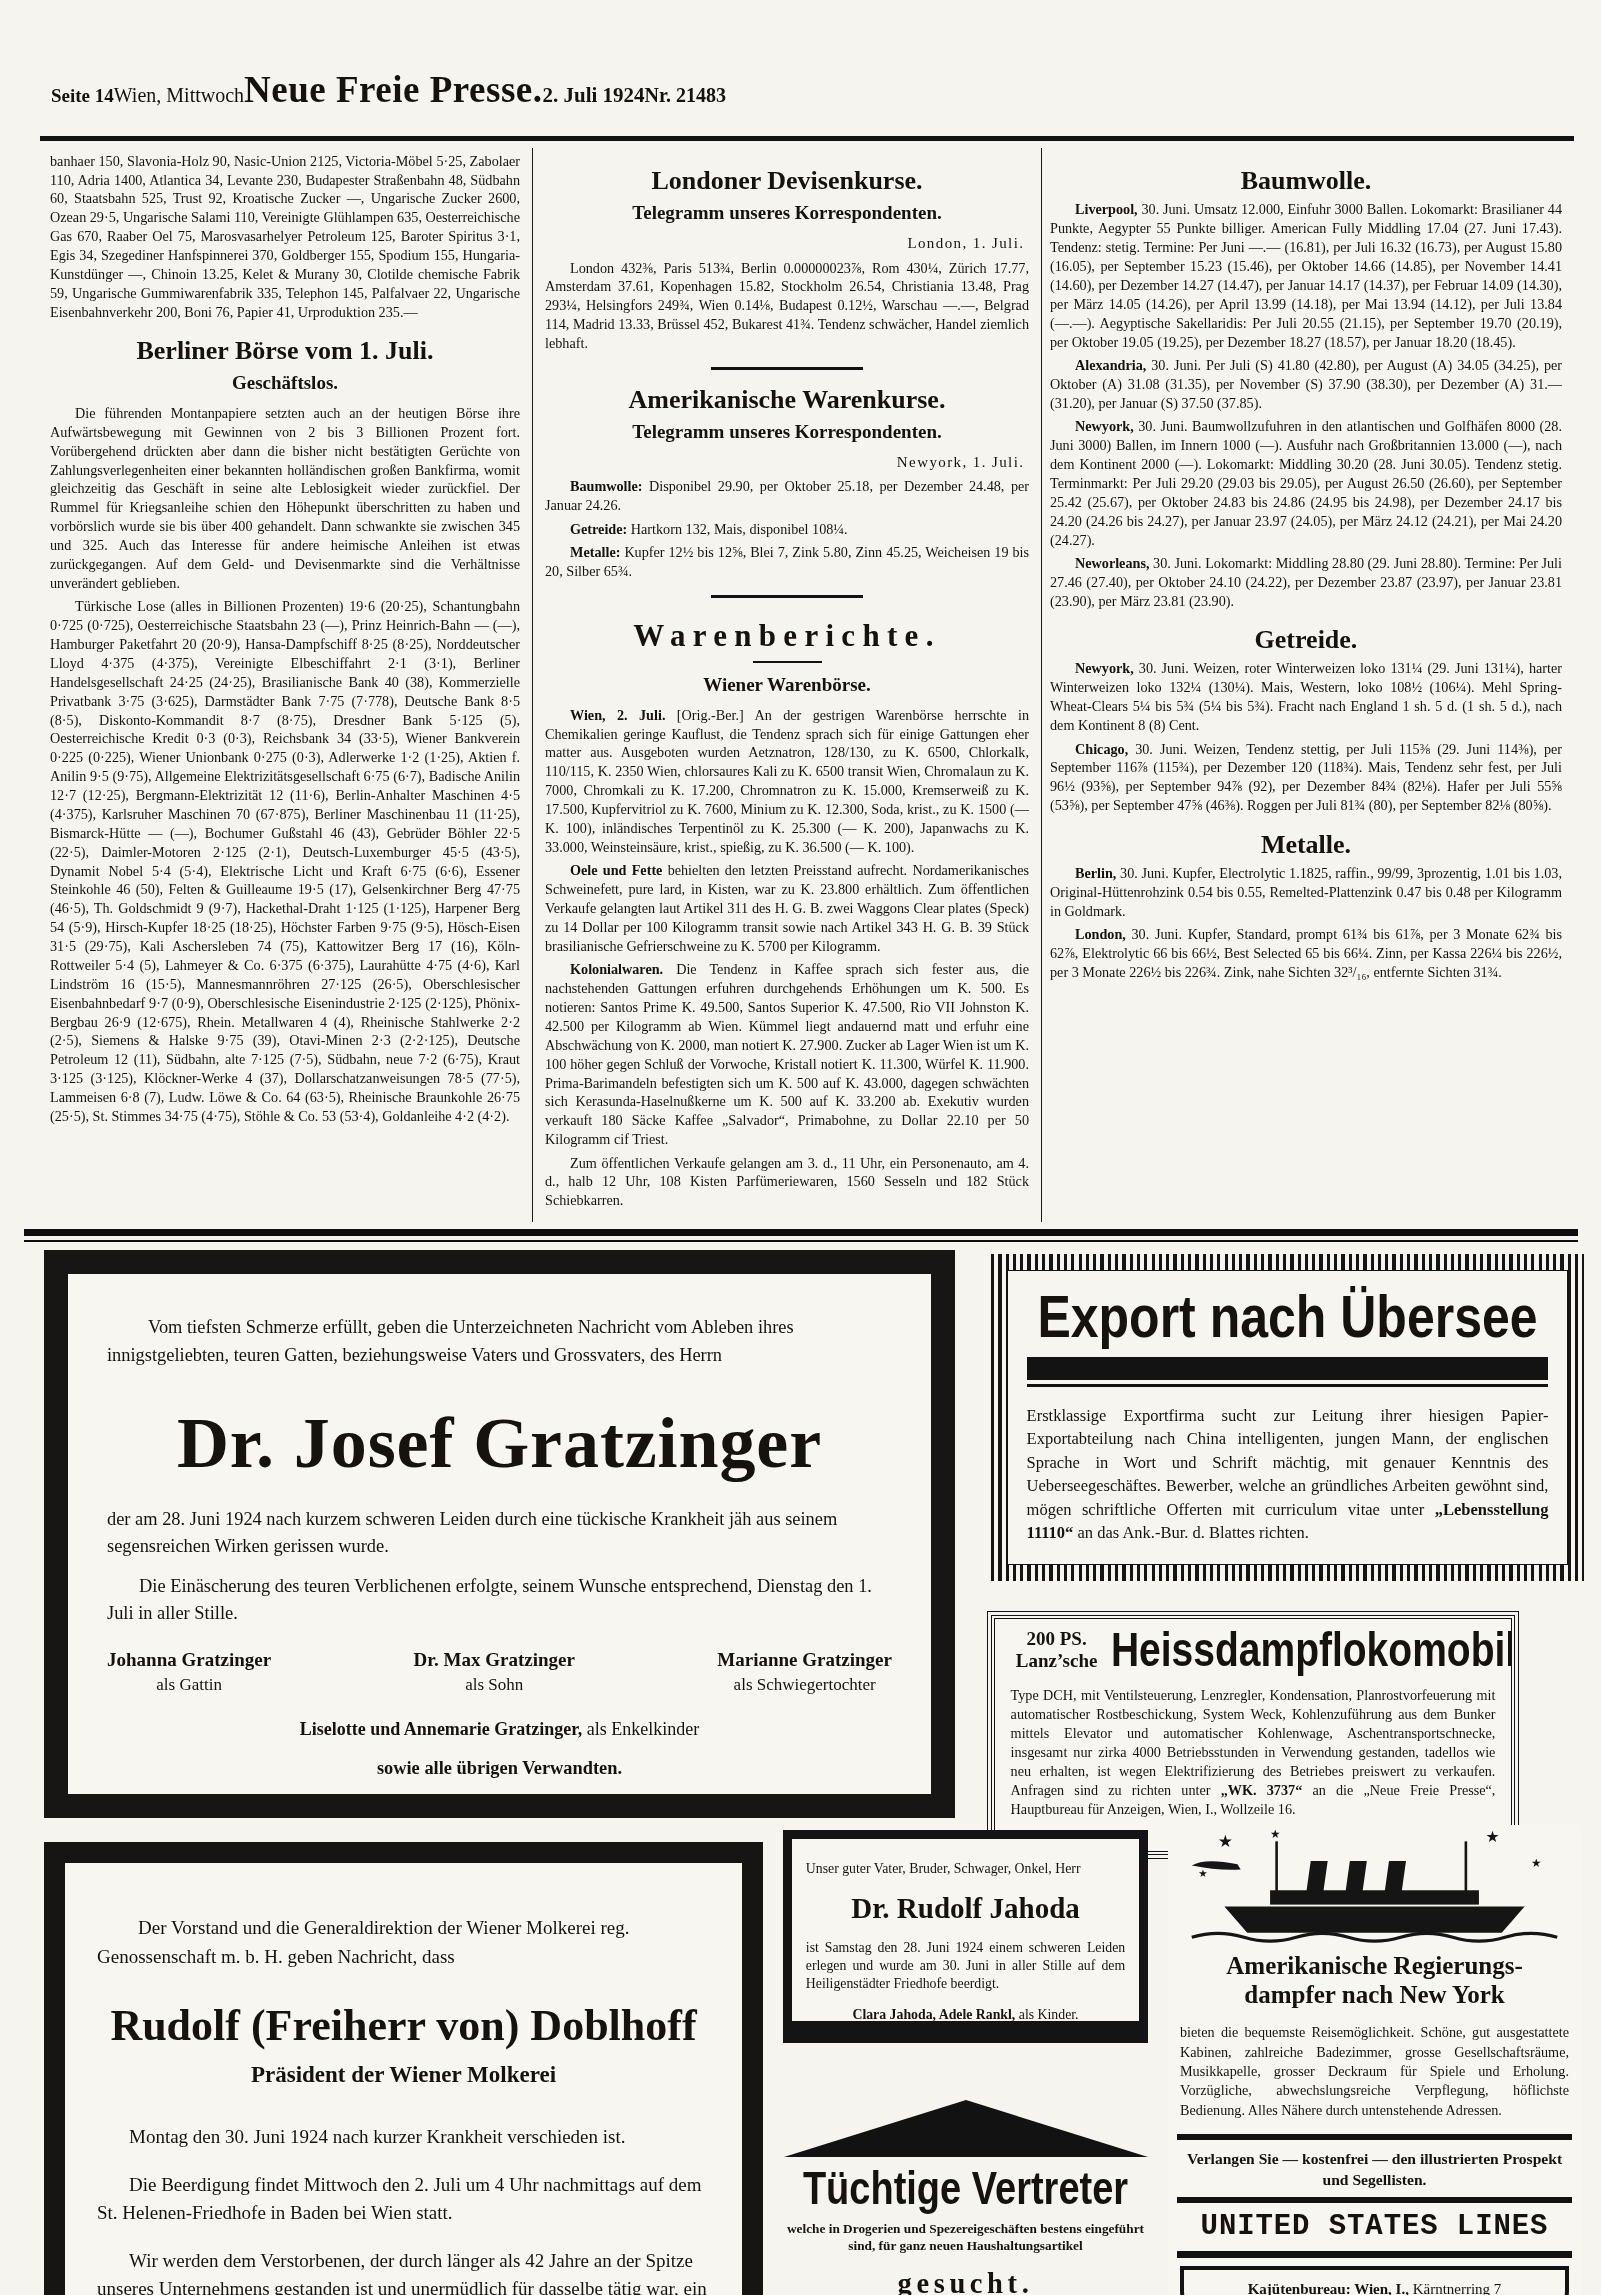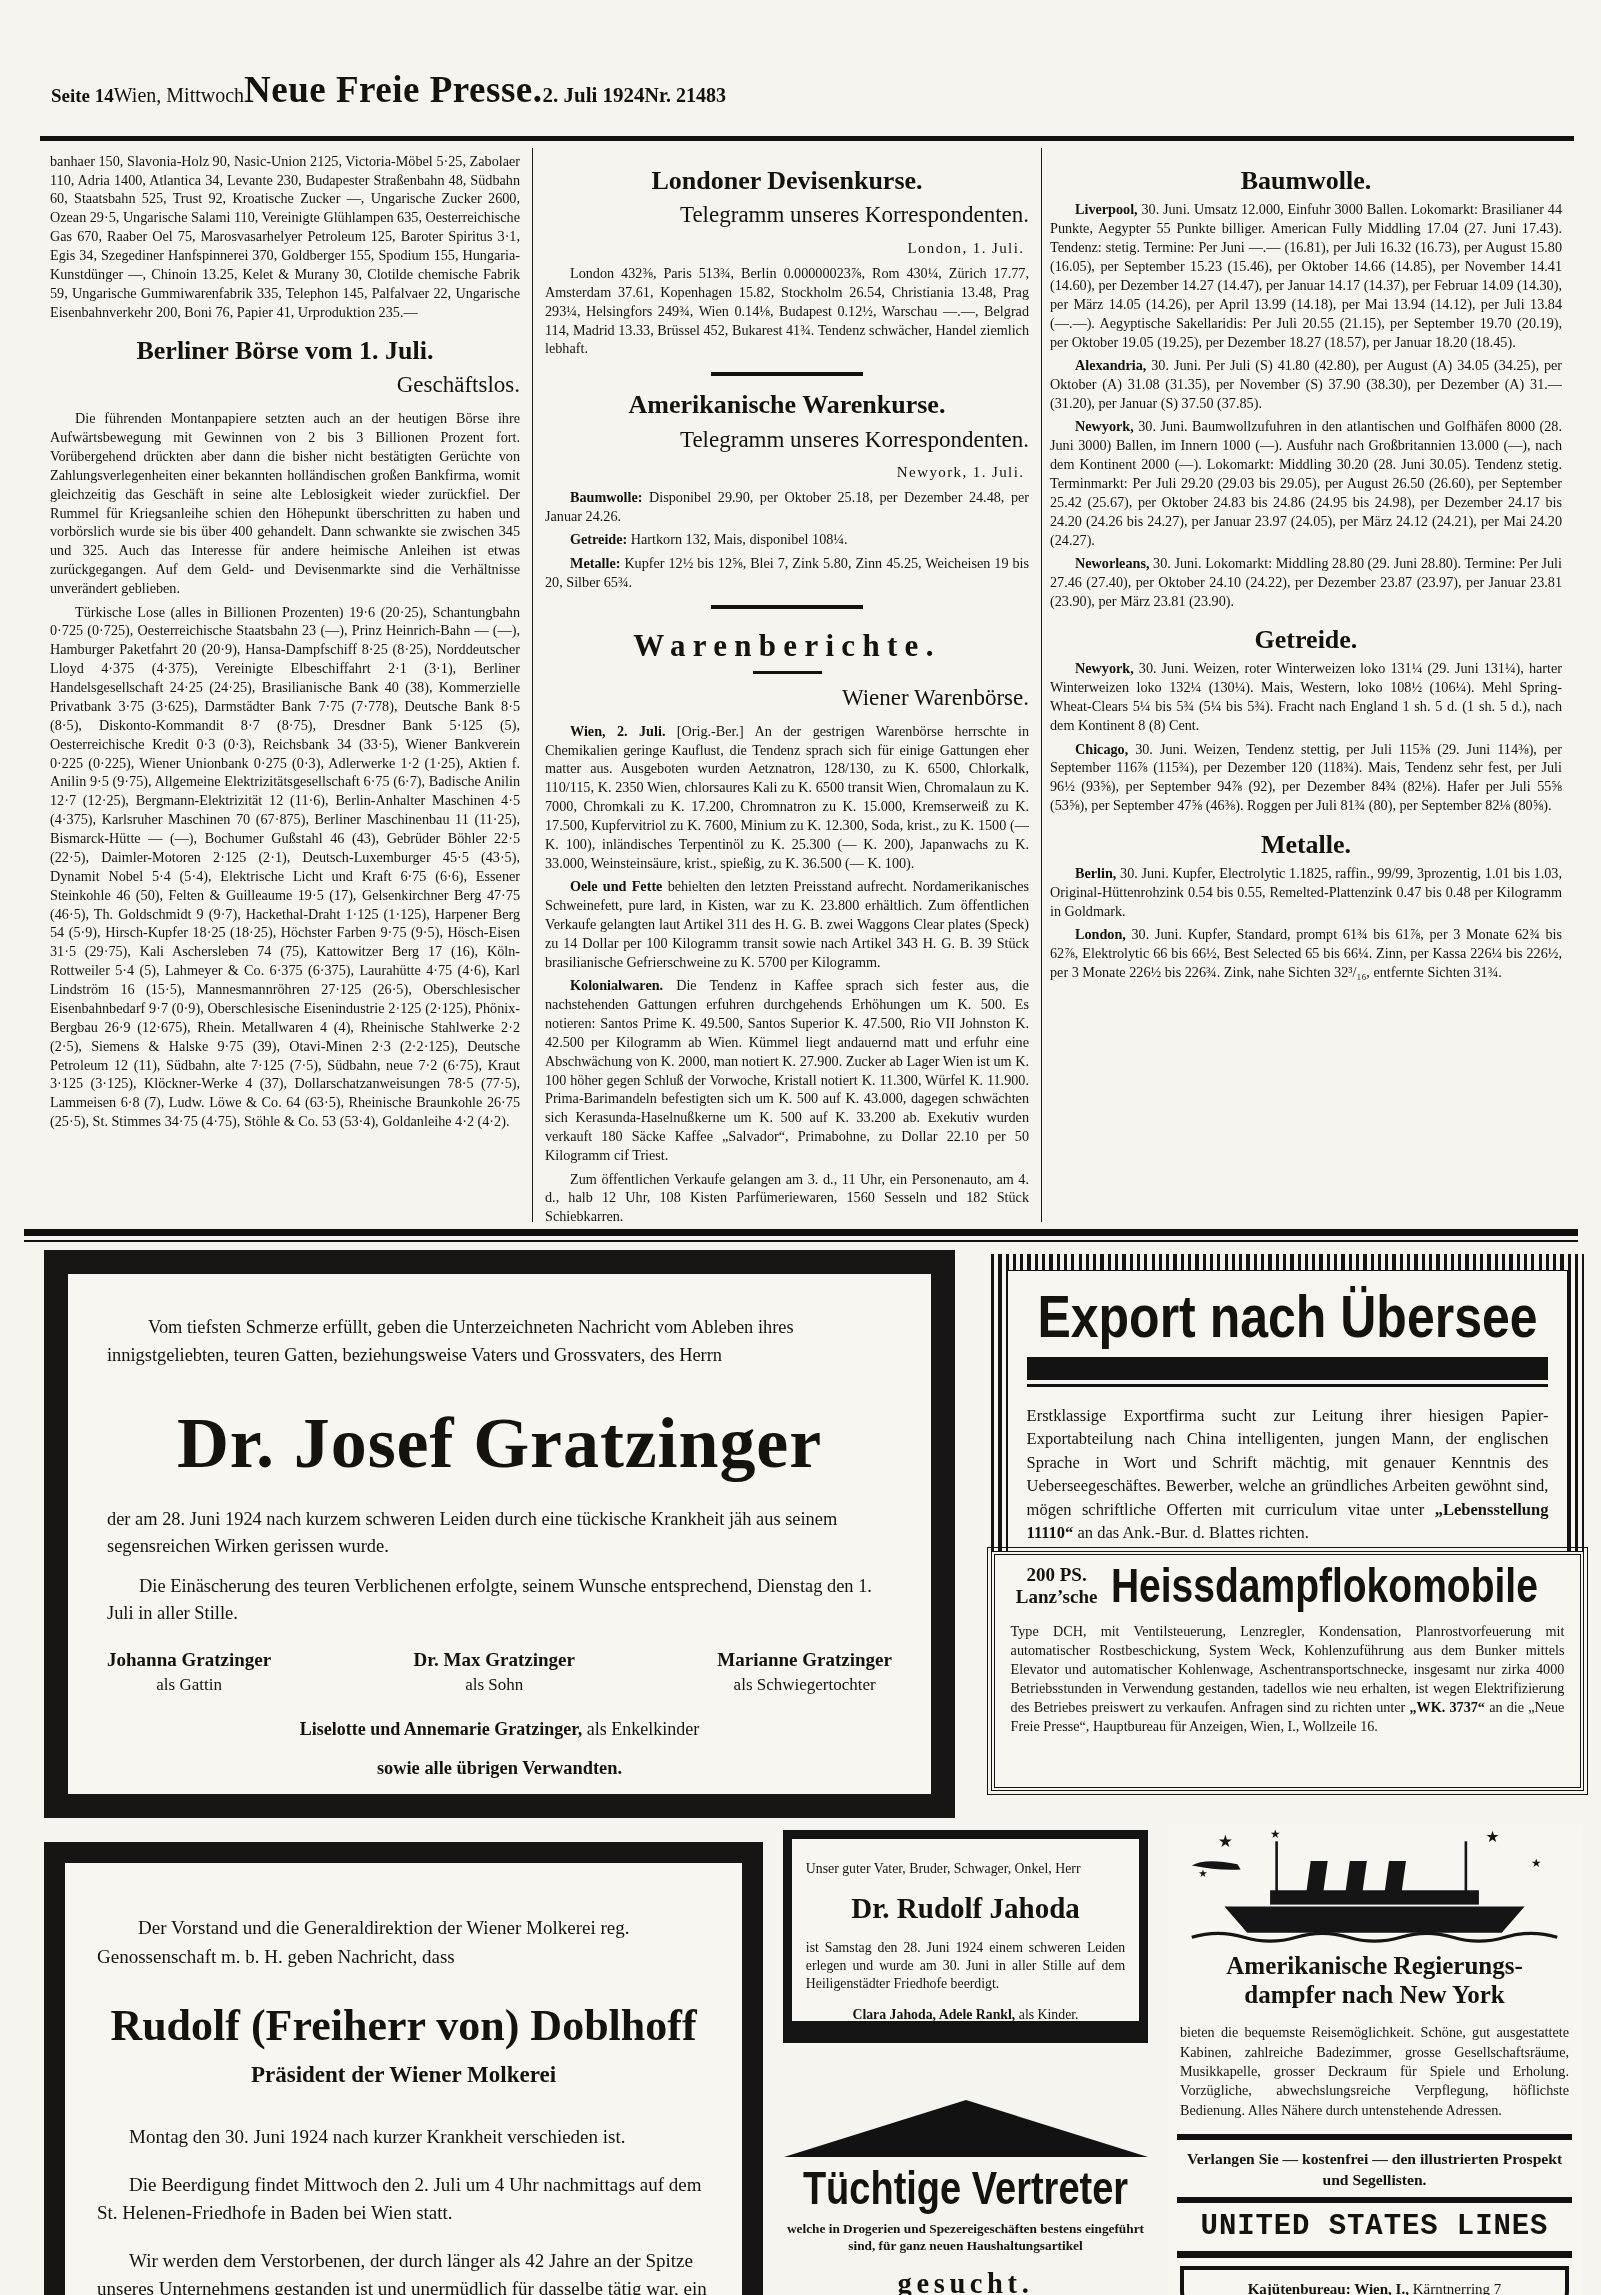--- a/index.html
+++ b/index.html
@@ -17,21 +17,21 @@
   
   .columns{position:absolute;top:148px;left:38px;width:1536px;height:1074px;display:flex;overflow:hidden;}
   .col{box-sizing:border-box;padding:3.7px 12px 0 12px;font-size:14.2px;line-height:1.33;text-align:justify;}
   .col-left{width:494px;}
   .col-mid{width:509px;border-left:1.4px solid #1a1a1a;}
   .col-right{flex:1;border-left:1.4px solid #1a1a1a;padding-left:8px;}
   .news-p{margin:0 0 4.6px 0;text-indent:25px;}
   .nolede{text-indent:0;}
   .lead{font-weight:bold;}
   .col-head{font-size:26px;font-weight:bold;text-align:center;text-indent:0;margin:15.6px 0 4.6px 0;line-height:1.1;}
-  .col-subhead{font-size:23px;font-weight:normal;text-align:right;text-indent:0;margin:2.8px 0 8.3px 0;}
+  .col-subhead{font-size:19px;font-weight:bold;text-align:center;text-indent:0;margin:2.8px 0 8.3px 0;}
   .dateline{text-align:right;font-size:15px;letter-spacing:1.4px;margin:0 4.6px 4.6px 0;text-indent:0;}
   .section-rule{width:152px;height:3.7px;background:#121212;margin:13.8px auto 12px auto;}
   .tiny-rule{width:69px;height:2.3px;background:#121212;margin:4.6px auto 9.2px auto;}
   .waren-head{font-size:31px;font-weight:bold;text-align:center;letter-spacing:7.3px;margin:16.5px 0 3.7px 0;}
   
   .mid-rule{position:absolute;top:1229px;left:24px;width:1554px;height:7.3px;background:#0e0e0e;}
   .mid-rule:after{content:"";position:absolute;top:11px;left:0;width:100%;height:1.8px;background:#0e0e0e;}
   
   .ad{position:absolute;box-sizing:border-box;background:#f8f6f0;overflow:hidden;}
   
@@ -49,21 +49,21 @@
   
   .export{left:991px;top:1254px;width:593px;height:327px;background:repeating-linear-gradient(90deg,#141414 0 3.2px,#f6f4ee 3.2px 7.3px);padding:15.6px;}
   .export-inner{background:#f7f5ef;border:1.8px solid #121212;height:100%;box-sizing:border-box;padding:8.3px 19px;}
   .export-title{font-family:"Liberation Sans",sans-serif;font-size:50px;font-weight:bold;text-align:center;
                 transform:scaleY(1.18);transform-origin:top;white-space:nowrap;margin:3.7px 0 0 0;}
   .export-bar{height:23px;background:#131313;margin:16.5px 0 3.7px 0;}
   .export-bar-thin{height:3.7px;background:#131313;margin:0 0 12px 0;}
   .export-body{font-size:16.5px;line-height:1.42;text-align:justify;}
   .export-body .bold{font-weight:bold;}
   
-  .loko{left:991px;top:1551px;width:593px;height:240px;border:4.6px double #131313;outline:1.8px solid #131313;outline-offset:3.2px;padding:9.2px 15.6px;}
+  .loko{left:991px;top:1615px;width:524px;height:240px;border:4.6px double #131313;outline:1.8px solid #131313;outline-offset:3.2px;padding:9.2px 15.6px;}
   .loko-head{display:flex;align-items:center;gap:8.3px;margin-bottom:6.4px;}
   .loko-ps{font-size:19px;font-weight:bold;text-align:center;line-height:1.15;width:92px;flex:none;}
   .loko-title{font-family:"Liberation Sans",sans-serif;font-size:39px;font-weight:bold;transform:scaleY(1.22);transform-origin:center;white-space:nowrap;}
   .loko-body{font-size:14.2px;line-height:1.33;text-align:justify;}
   .loko-body .bold{font-weight:bold;}
   
   .doblhoff{left:44px;top:1842px;width:719px;height:620px;border:21px solid #171513;padding:32px 32px;}
   .d-intro{font-size:19px;line-height:1.5;text-indent:41px;}
   .d-name{font-size:44px;font-weight:bold;text-align:center;margin:29px 0 11px 0;white-space:nowrap;}
   .d-sub{font-size:23px;font-weight:bold;text-align:center;margin-bottom:35px;}

